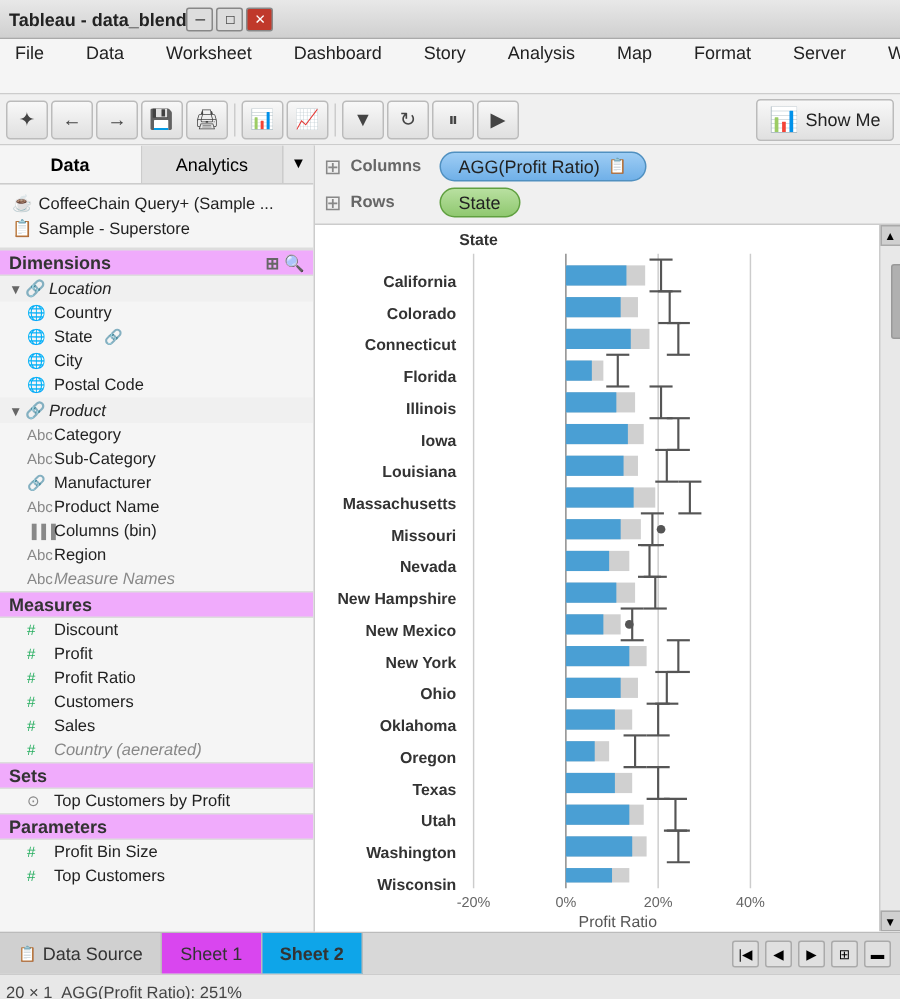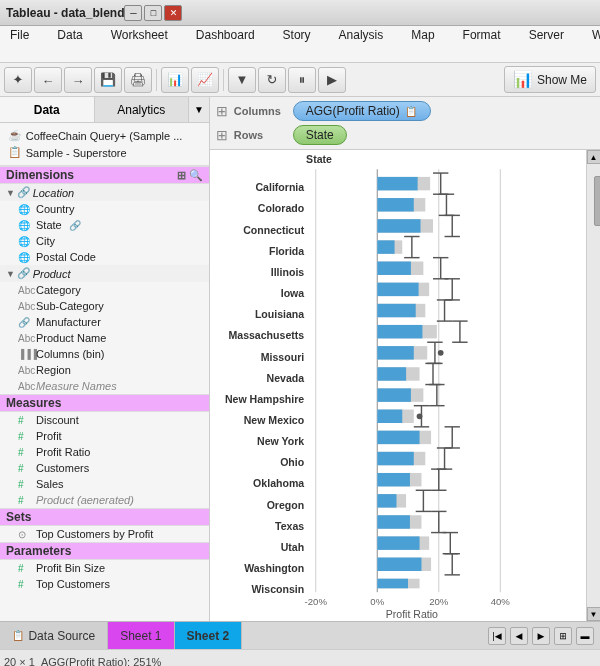--- a/index.html
+++ b/index.html
@@ -345,21 +345,21 @@
         <div class="field-item">
           <span class="field-icon measure">#</span>
           <span class="field-label">Customers</span>
         </div>
         <div class="field-item">
           <span class="field-icon measure">#</span>
           <span class="field-label">Sales</span>
         </div>
         <div class="field-item">
           <span class="field-icon measure">#</span>
-          <span class="field-label italic">Product (aenerated)</span>
+          <span class="field-label italic">Country (aenerated)</span>
         </div>
       </div>
 
       <div class="section-header sets-section">
         <span>Sets</span>
       </div>
       <div class="field-list">
         <div class="field-item">
           <span class="field-icon" style="color:#888;">⊙</span>
           <span class="field-label">Top Customers by Profit</span>

